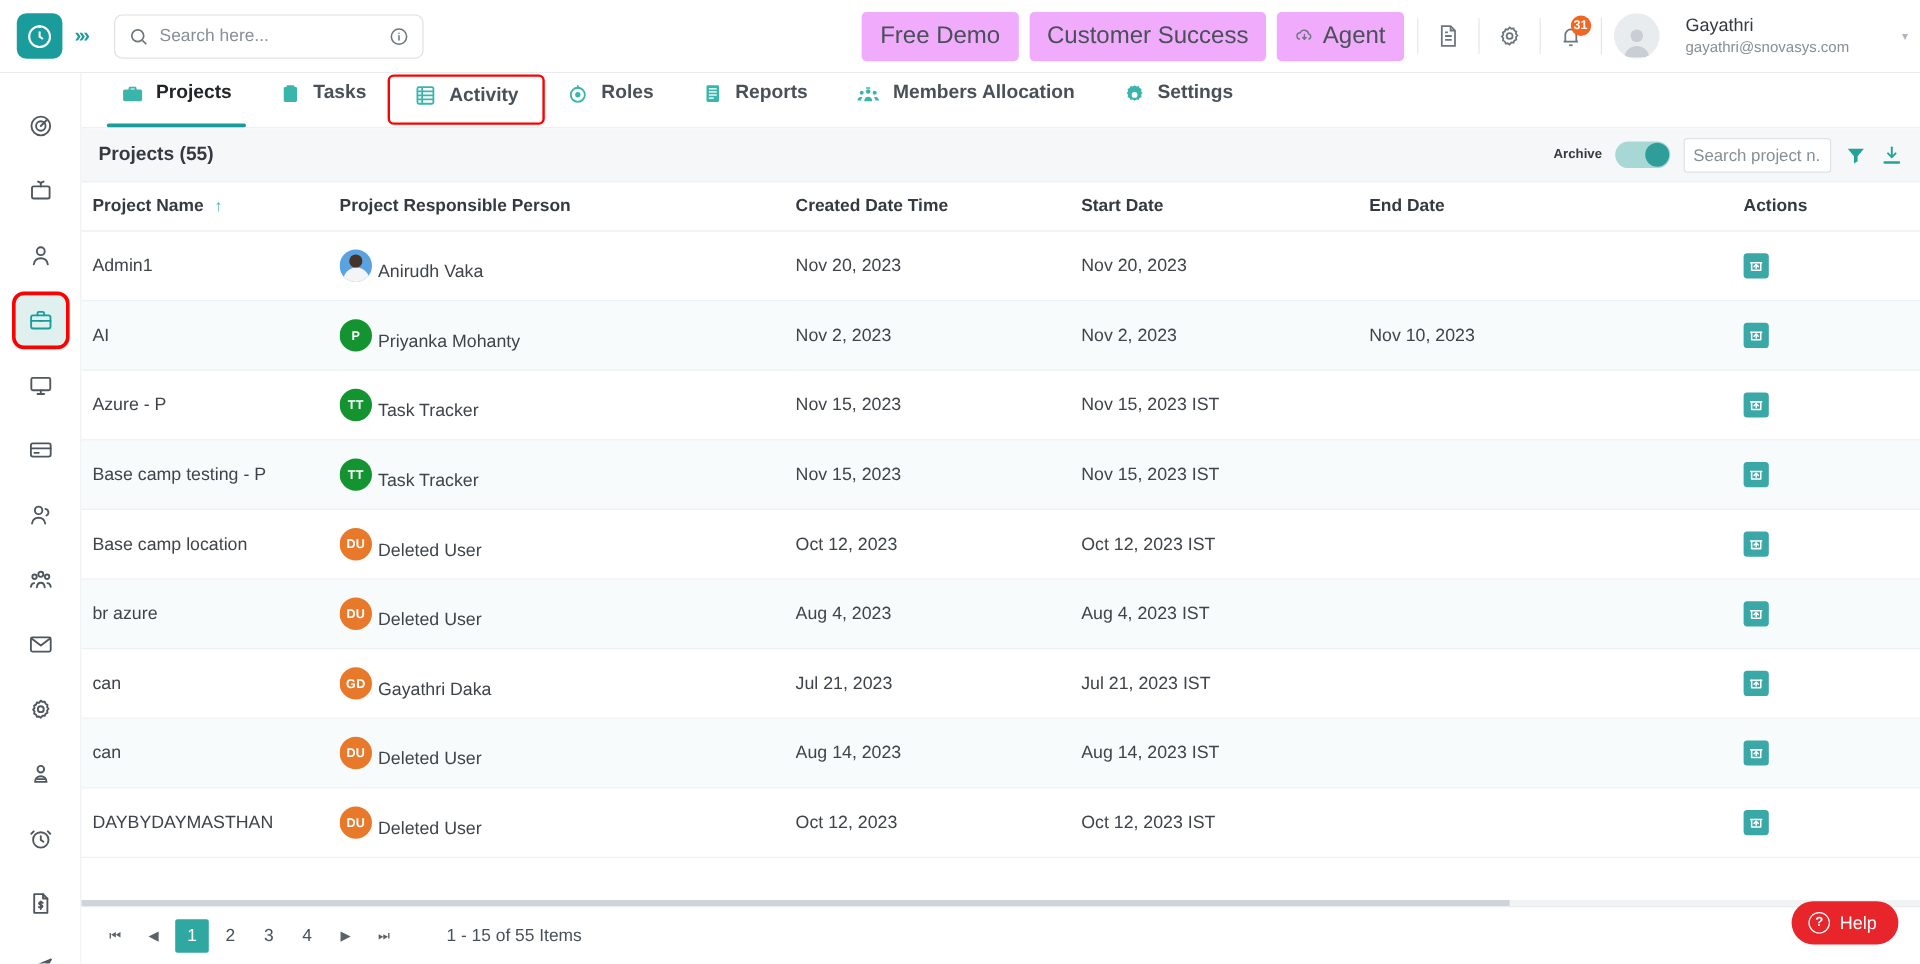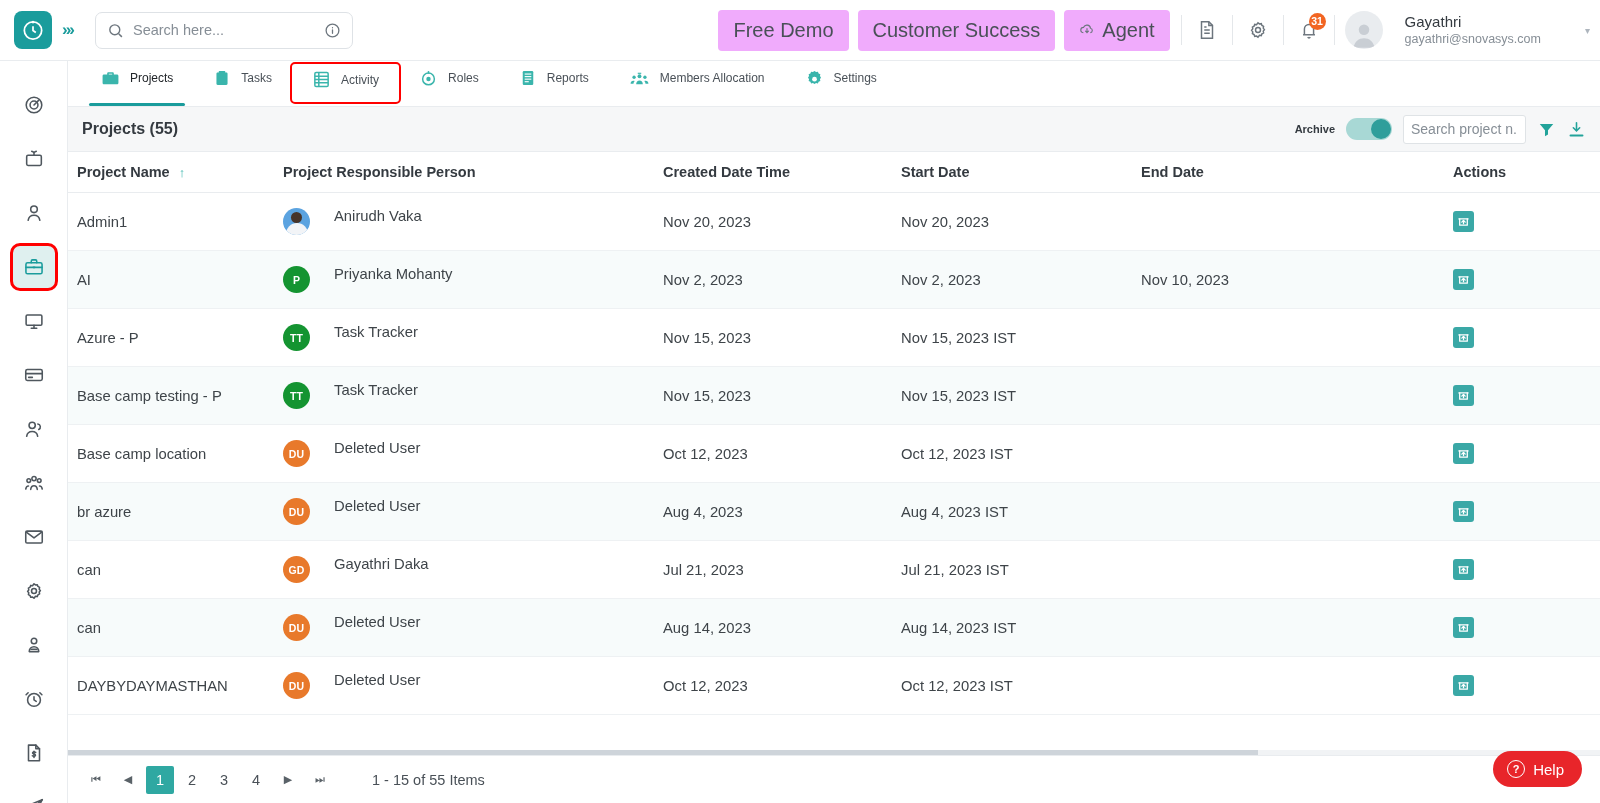--- a/index.html
+++ b/index.html
@@ -79,22 +79,22 @@
   .side-item.hl { outline: 3px solid #ff0000; outline-offset: -1px; }
 
   
   .tabs {
     position: absolute; top: 61px; left: 68px; width: 1532px; height: 46px;
     background: #fff; border-bottom: 1px solid #e9ecef;
     display: flex; align-items: flex-end; padding-left: 13px;
   }
   .tab {
     display: flex; align-items: center; gap: 10px; padding: 0 20px 11px 20px;
-    font-size: 12px; color: #495057; cursor: pointer; position: relative;
-    height: 100%; justify-content: space-between;
+    font-size: 16px; color: #495057; cursor: pointer; position: relative;
+    height: 100%; justify-content: space-between; font-weight: bold;
   }
   .tab .tl { white-space: nowrap; }
   .tab.active { color: #212529; }
   .tab.active::after {
     content: ""; position: absolute; left: 8px; right: 8px; bottom: 0;
     height: 3px; background: #1a9c9c; border-radius: 2px;
   }
   .tab .ic { color: #3ab5ac; display: flex; align-items: center; }
   .tab.hl {
     outline: 2.5px solid #ff0000; border-radius: 3px;
@@ -134,21 +134,21 @@
     padding: 12px 0 12px 0; background: #fff; border-bottom: 1px solid #e9ecef;
   }
   thead th.c1 { padding-left: 9px; }
   .sortarrow { color: #3ab5ac; font-size: 13px; margin-left: 9px; }
   tbody td {
     font-size: 14.8px; color: #3e4449; padding: 15px 0; border-bottom: 1px solid #eef1f3;
     vertical-align: middle; white-space: nowrap; overflow: hidden;
   }
   tbody td.c1 { padding-left: 9px; }
   tbody tr:nth-child(even) { background: #f7fbfb; }
-  .person { display: flex; align-items: flex-start; gap: 24px; }
+  .person { display: flex; align-items: flex-end; gap: 5px; }
   .ava {
     width: 27px; height: 27px; border-radius: 50%; flex: none; color: #fff;
     font-size: 10.5px; font-weight: 700; display: flex; align-items: center;
     justify-content: center; letter-spacing: .2px; overflow: hidden; position: relative;
   }
   .ava.photo { background: #5ba3e0; }
   .ava.photo .head { position: absolute; width: 11px; height: 11px; border-radius: 50%;
      background: #46342a; left: 8px; top: 4px; }
   .ava.photo .body { position: absolute; width: 22px; height: 12px; border-radius: 11px 11px 0 0;
      background: #f2f4f7; left: 2.5px; bottom: 0; }

